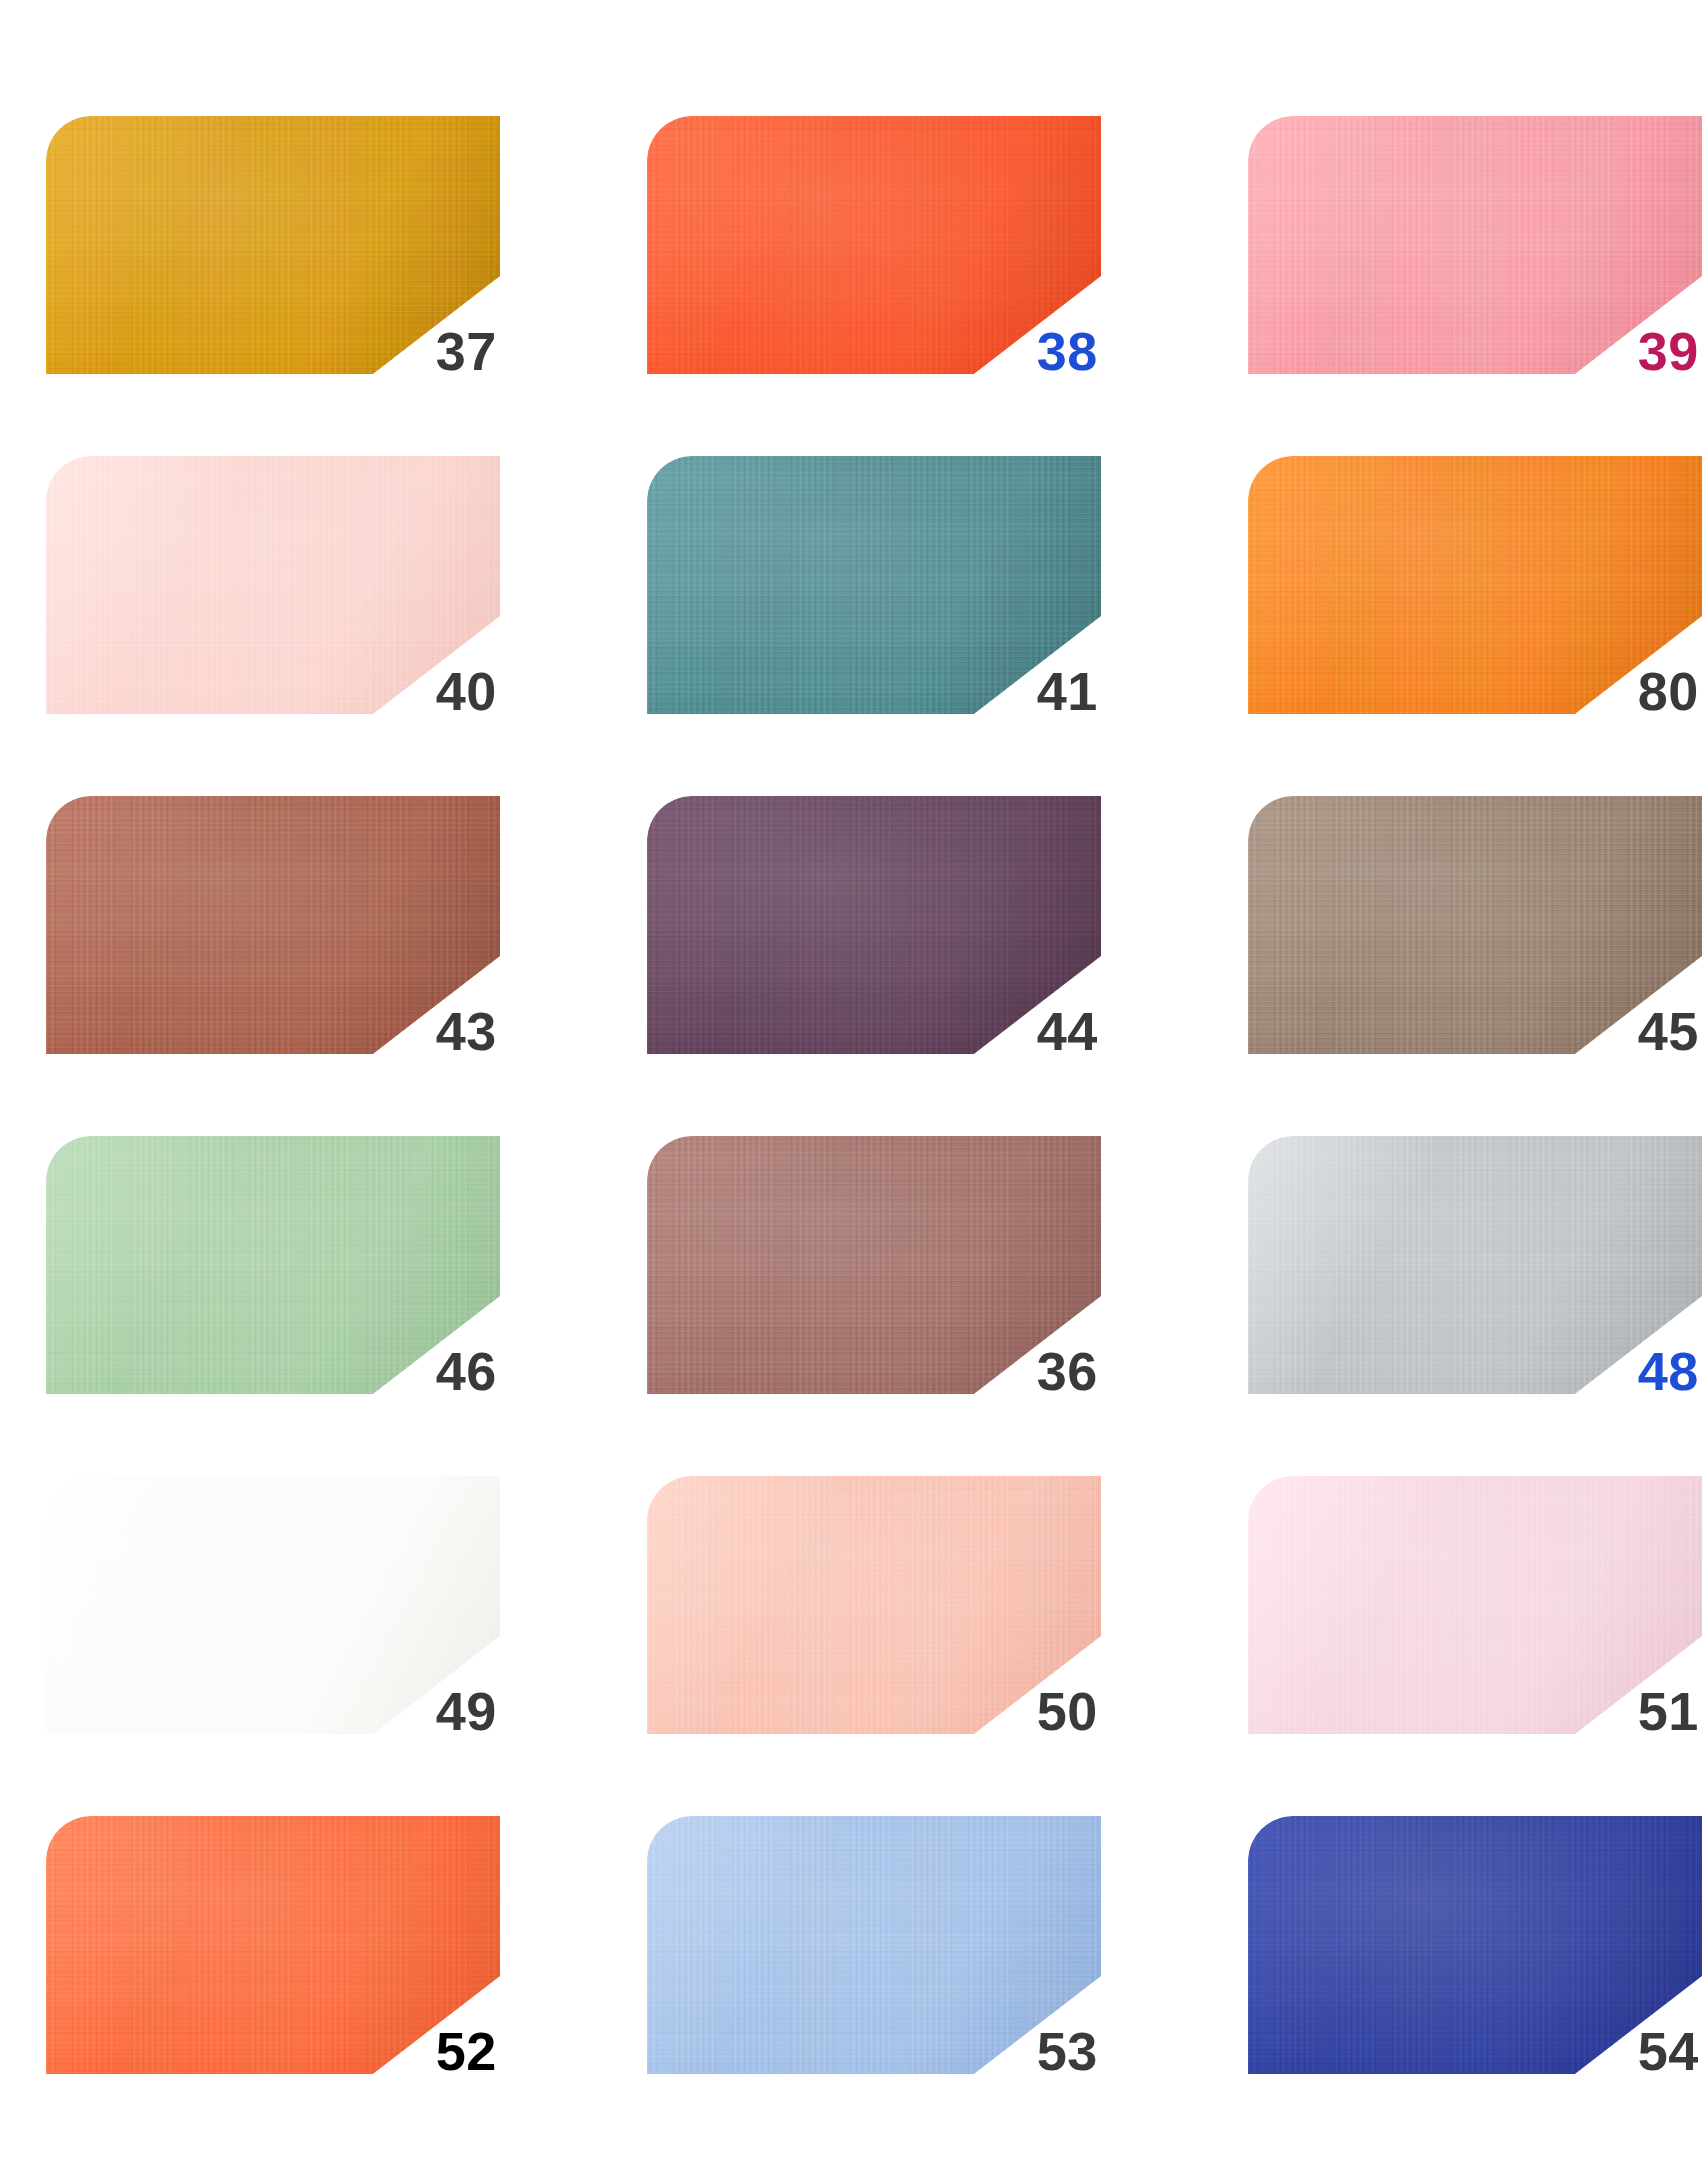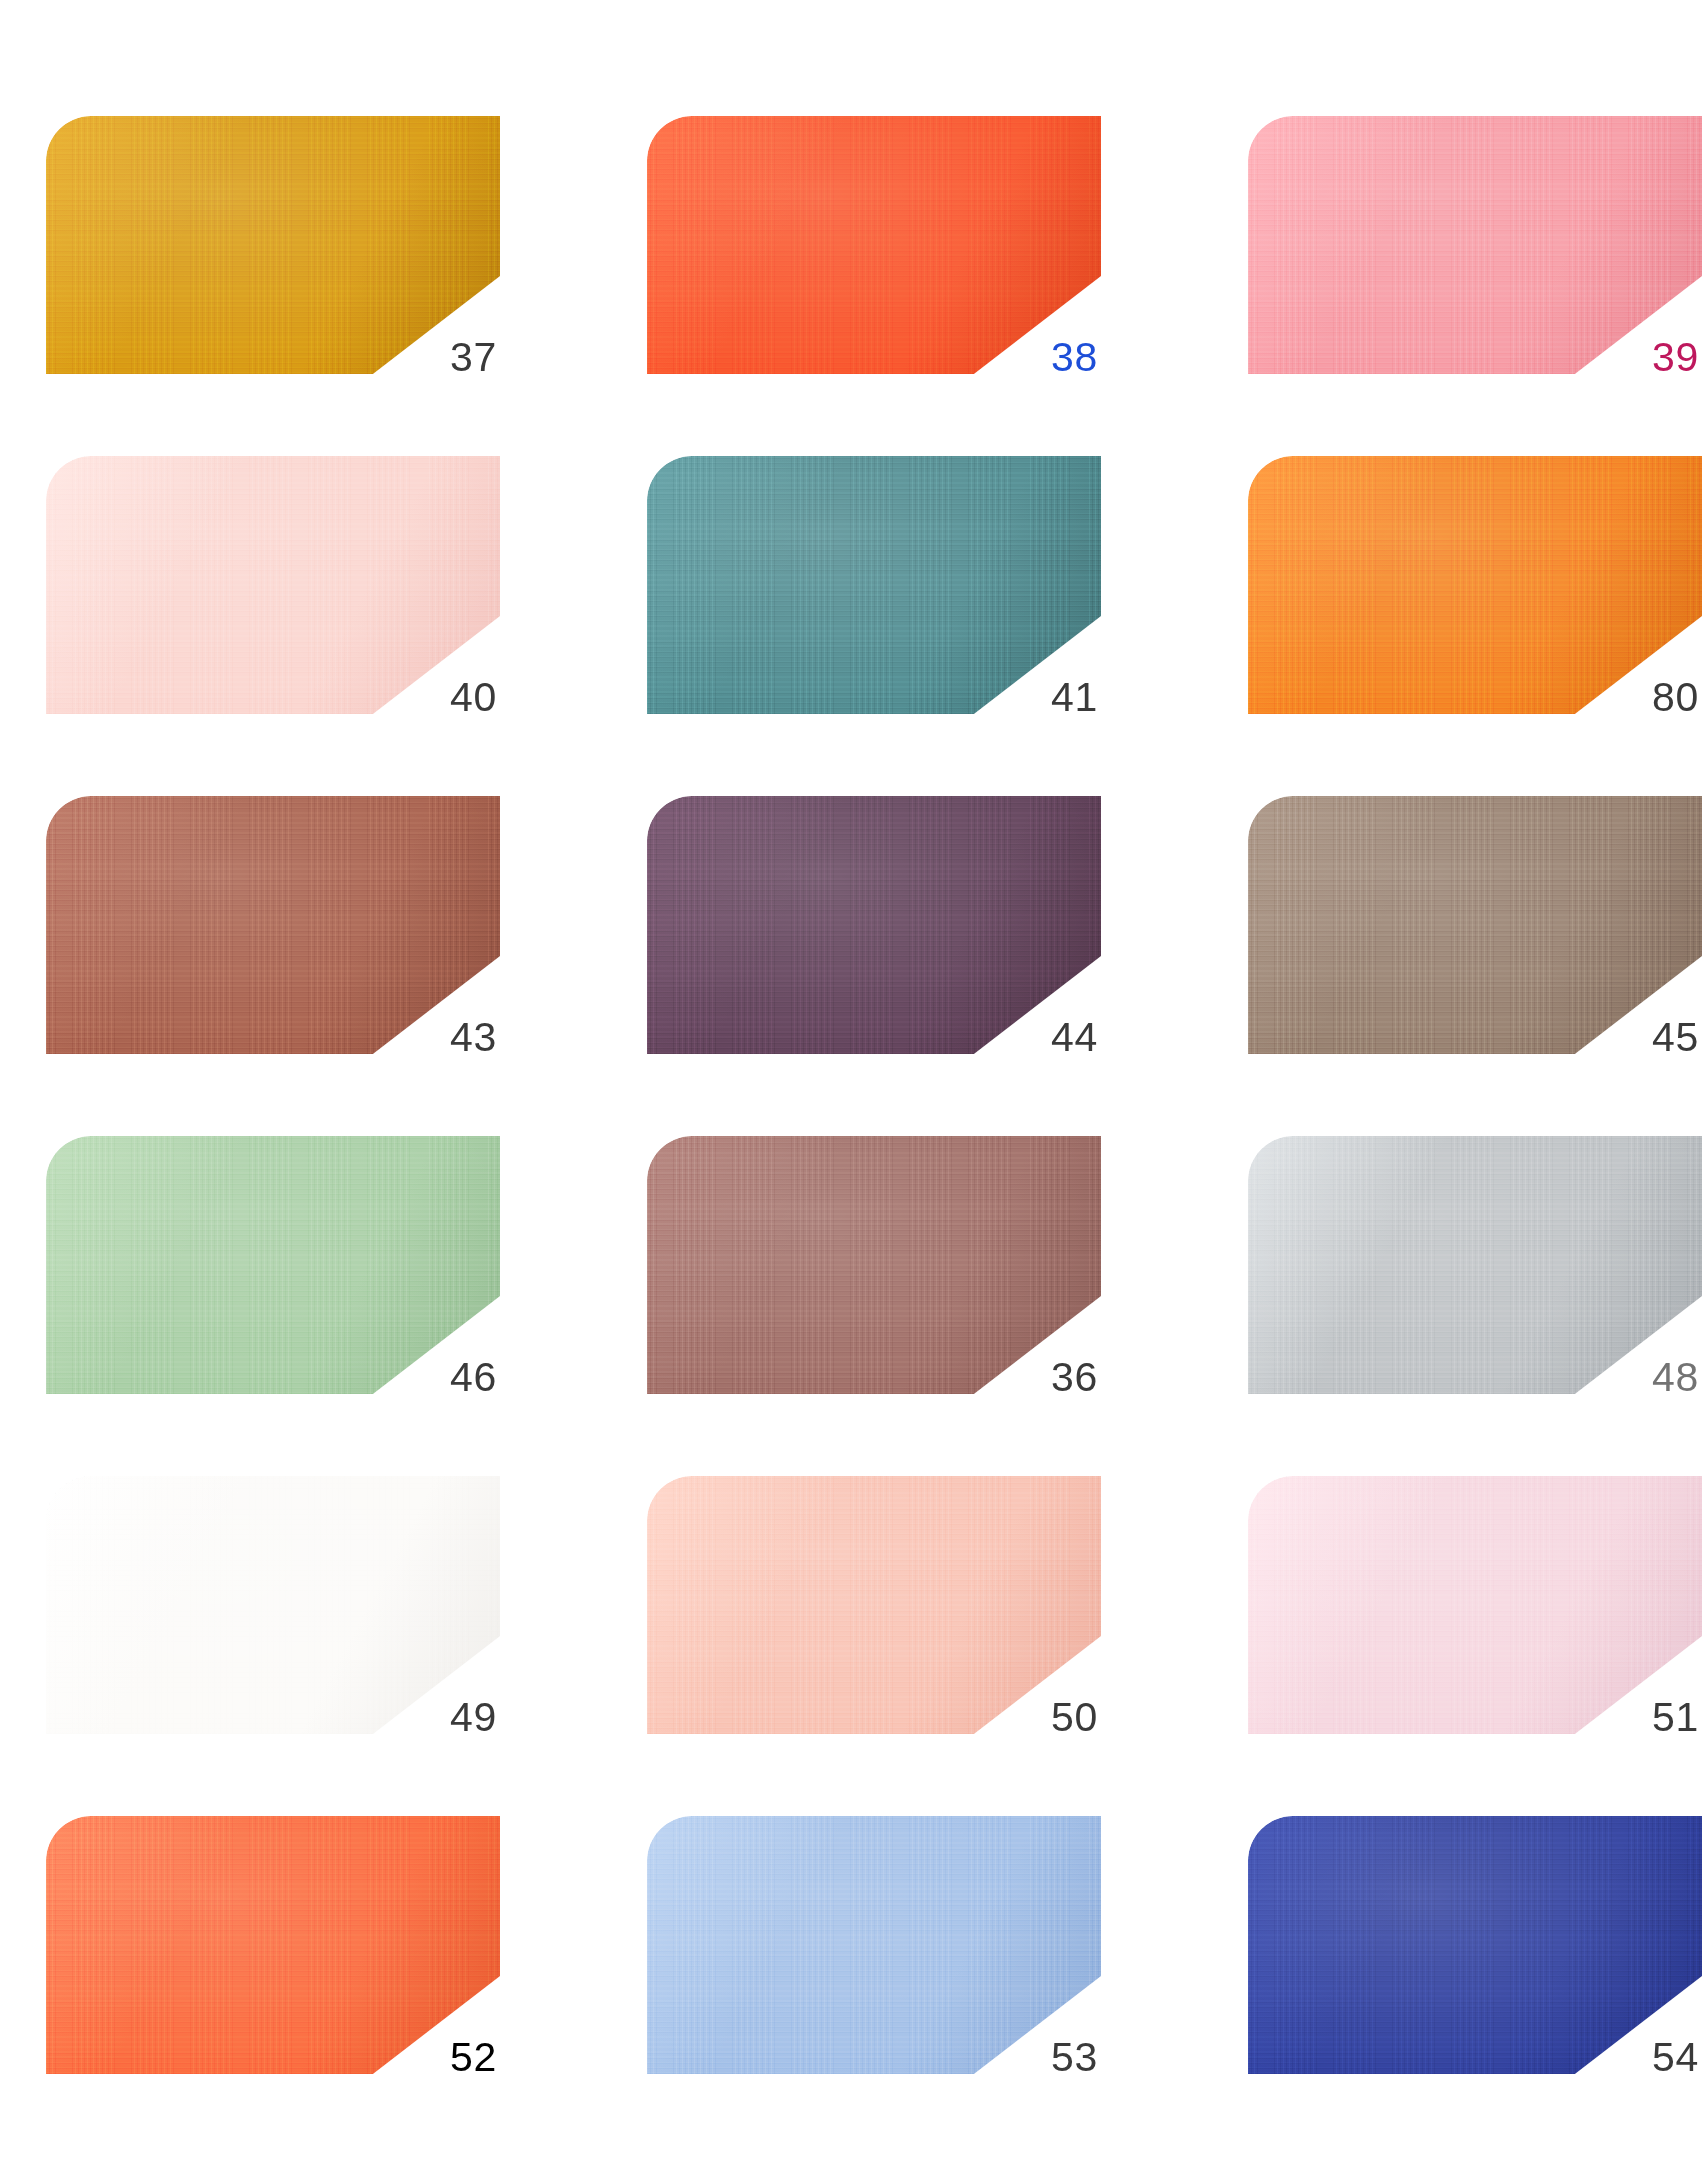--- a/index.html
+++ b/index.html
@@ -124,22 +124,22 @@
   }
   .chip .chip-mottle { display: none; }
   .chip.heather .chip-mottle { display: block; }
 
   
   .chip-number {
     position: absolute;
     right: 2.9px;
     bottom: -4.4px;
     font-family: "Liberation Sans", sans-serif;
-    font-size: 41px;
-    font-weight: 400;
+    font-size: 54px;
+    font-weight: 700;
     letter-spacing: 0.7px;
     color: #3a3a3a;
     line-height: 1;
   }
 </style>
 </head>
 <body>
 
 <div id="swatch-grid" style="background: rgb(255, 255, 255); grid-template-columns: repeat(3, 454px); grid-template-rows: repeat(6, 258px);">
     <div class="swatch-cell">
@@ -231,21 +231,21 @@
       </div>
       <div class="chip-number" style="color: rgb(58, 58, 58);">36</div>
     </div>
     <div class="swatch-cell">
       <div class="chip heather">
         <div class="chip-base" style="background: linear-gradient(118deg, rgb(223, 227, 230) 0%, rgb(191, 195, 198) 34%, rgb(191, 195, 198) 66%, rgb(167, 172, 176) 100%);"></div>
         <div class="chip-mottle"></div>
         <div class="chip-knit"></div>
         <div class="chip-shade"></div>
       </div>
-      <div class="chip-number" style="color: #737373;">48</div>
+      <div class="chip-number" style="color: #1d4ed8;">48</div>
     </div>
     <div class="swatch-cell">
       <div class="chip">
         <div class="chip-base" style="background: linear-gradient(118deg, rgb(255, 255, 255) 0%, rgb(252, 251, 249) 34%, rgb(252, 251, 249) 66%, rgb(239, 237, 234) 100%);"></div>
         <div class="chip-knit"></div>
         <div class="chip-shade"></div>
       </div>
       <div class="chip-number" style="color: rgb(58, 58, 58);">49</div>
     </div>
     <div class="swatch-cell">

